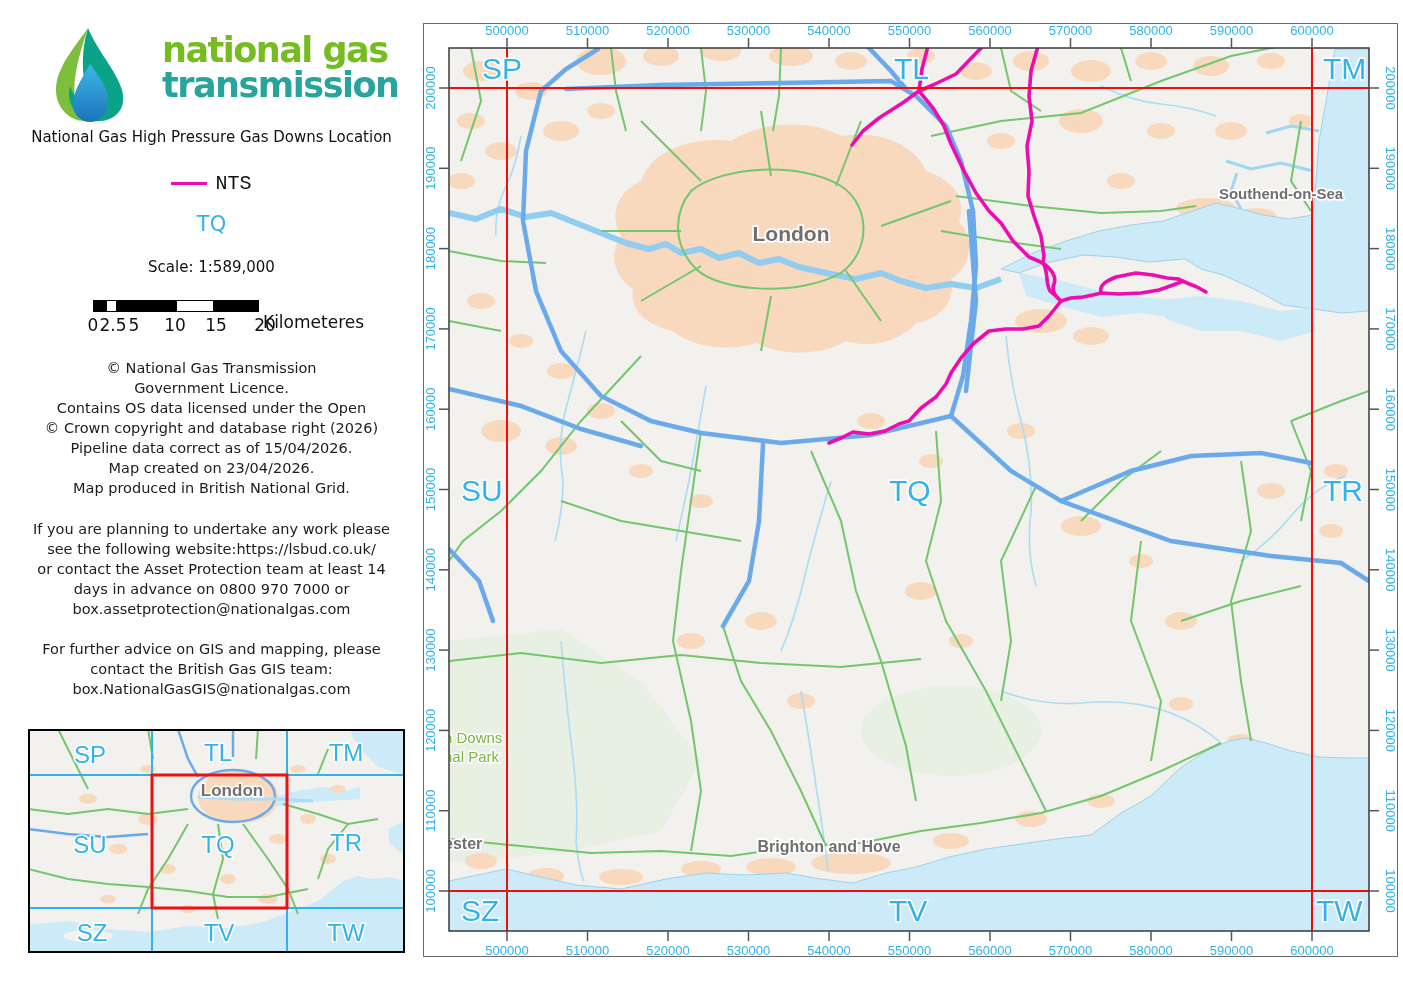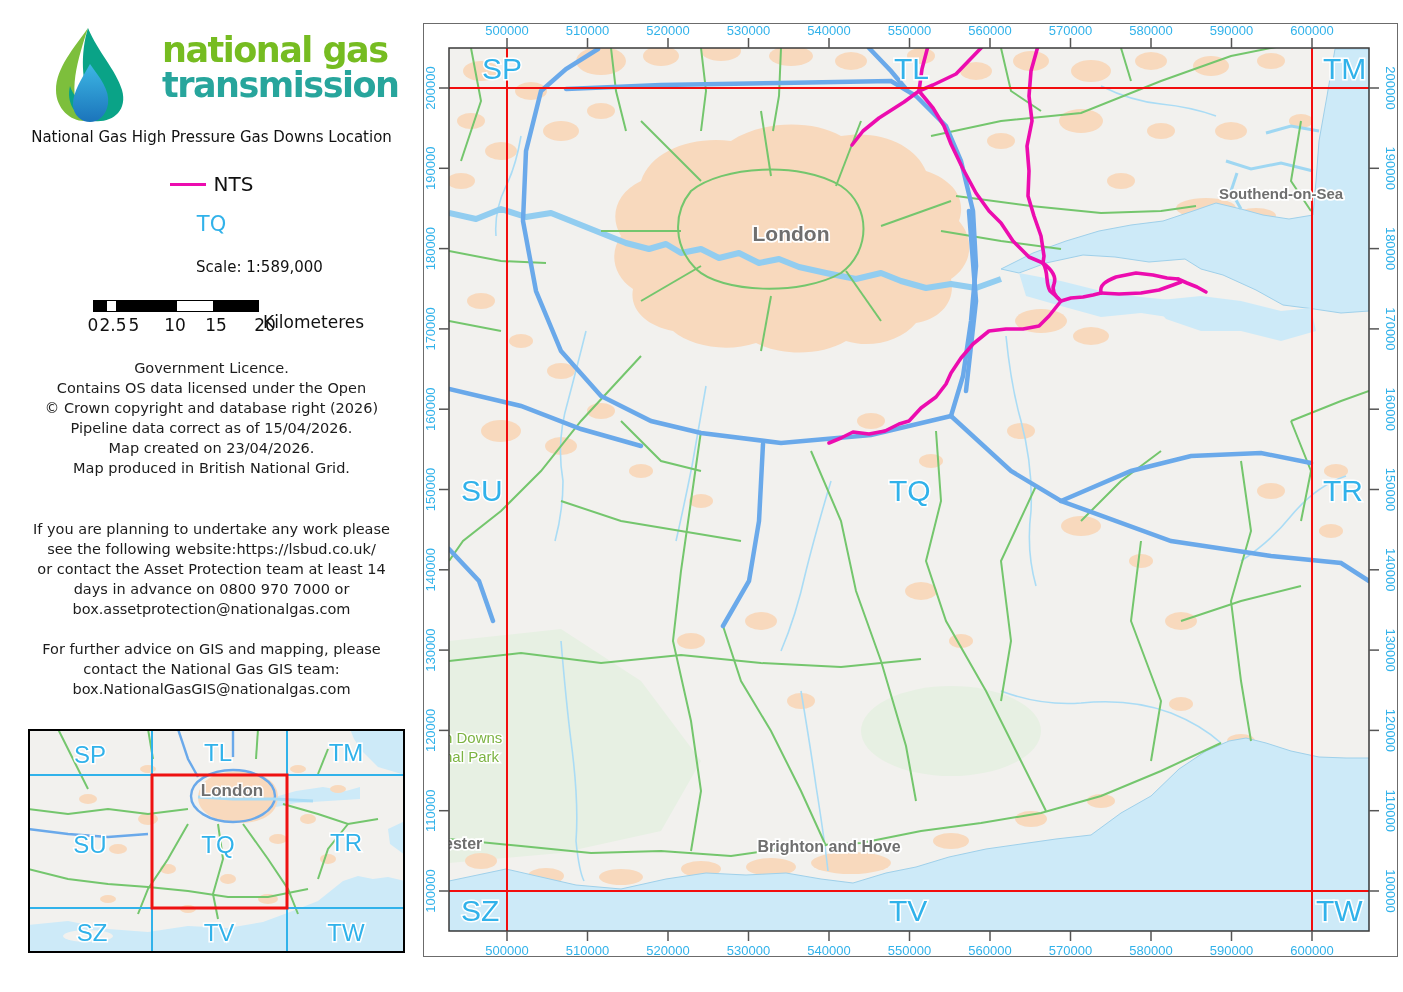--- a/index.html
+++ b/index.html
@@ -3,25 +3,25 @@
 <meta charset="utf-8">
 <style>
   html,body{margin:0;padding:0;background:#ffffff;}
   body{width:1403px;height:992px;position:relative;font-family:"DejaVu Sans","Liberation Sans",sans-serif;overflow:hidden;}
   .abs{position:absolute;}
   
   #sidebar{left:0;top:0;width:423px;height:928px;background:#fff;}
   .brand-line1{font-weight:800;font-size:35px;letter-spacing:-1.5px;color:#76bc21;line-height:1.0;}
   .brand-line2{font-weight:800;font-size:35px;letter-spacing:-1.5px;color:#27a59c;line-height:1.0;}
   .subtitle{left:0;top:128px;width:423px;text-align:center;font-size:15px;color:#111;}
-  .legend-row{left:0;top:172px;width:423px;display:flex;justify-content:center;align-items:center;gap:8px;}
+  .legend-row{left:0;top:172px;width:423px;display:flex;justify-content:center;align-items:center;gap:8px;font-family:Liberation Mono, monospace;}
   .legend-swatch{width:36px;height:3px;background:#ec0caf;}
   .legend-label{font-size:20px;color:#111;}
   .grid-ref{left:0;top:212px;width:423px;text-align:center;font-size:21px;color:#31b2ea;}
-  .scale-text{left:0;top:258px;width:423px;text-align:center;font-size:15px;color:#111;padding-left:48px;}
+  .scale-text{left:0;top:258px;width:423px;text-align:center;font-size:15px;color:#111;}
   .scalebar{left:93px;top:300px;width:164px;height:10px;border:1px solid #000;display:flex;}
   .sb-seg{height:100%;}
   .sb-black{background:#000;}
   .sb-white{background:#fff;border-left:1px solid #000;border-right:1px solid #000;box-sizing:border-box;}
   .sb-labels{left:85px;top:315px;width:200px;height:20px;font-size:17px;color:#111;}
   .sb-lab{position:absolute;transform:translateX(-50%);}
   .km-label{left:263px;top:312px;font-size:17px;color:#111;}
   .textblock{left:10px;width:403px;text-align:center;font-size:14.5px;color:#1c1c1c;line-height:20px;}
   
   #map-panel{left:423px;top:23px;width:973px;height:932px;border:1px solid #6b6b6b;background:#fff;box-sizing:content-box;}
@@ -76,39 +76,40 @@
     <span class="sb-lab" style="left:8px">0</span>
     <span class="sb-lab" style="left:28px">2.5</span>
     <span class="sb-lab" style="left:49px">5</span>
     <span class="sb-lab" style="left:90px">10</span>
     <span class="sb-lab" style="left:131px">15</span>
     <span class="sb-lab" style="left:180px">20</span>
   </div>
   <div class="abs km-label">Kilometeres</div>
 
   <div class="abs textblock" style="top:358px;">
+    <div>© National Gas Transmission</div>
     <div>Government Licence.</div>
     <div>Contains OS data licensed under the Open</div>
     <div>© Crown copyright and database right (2026)</div>
     <div>Pipeline data correct as of 15/04/2026.</div>
     <div>Map created on 23/04/2026.</div>
     <div>Map produced in British National Grid.</div>
   </div>
 
   <div class="abs textblock" style="top:519px;">
     <div>If you are planning to undertake any work please</div>
     <div>see the following website:https://lsbud.co.uk/</div>
     <div>or contact the Asset Protection team at least 14</div>
     <div>days in advance on 0800 970 7000 or</div>
     <div>box.assetprotection@nationalgas.com</div>
   </div>
 
   <div class="abs textblock" style="top:639px;">
     <div>For further advice on GIS and mapping, please</div>
-    <div>contact the National Gas GIS team:</div>
+    <div>contact the British Gas GIS team:</div>
     <div>box.NationalGasGIS@nationalgas.com</div>
   </div>
 
   <svg class="abs" style="left:28px;top:729px;" width="377" height="224" viewBox="0 0 377 224">
     <rect x="0" y="0" width="377" height="224" fill="#f2f1ee"></rect>
 
     <g fill="#cdeaf8">
       <path d="M0,196 L40,192 L80,200 L120,203 L160,197 L200,199 L235,193 L262,183 L290,172 L315,152 L330,147 L345,150 L360,148 L377,152 L377,224 L0,224 Z"></path>
       <path d="M322,0 L377,0 L377,46 L350,38 L334,22 L326,10 Z"></path>
       <path d="M240,70 L268,62 L295,58 L318,62 L332,58 L332,70 L300,72 L268,74 L248,78 Z"></path>

